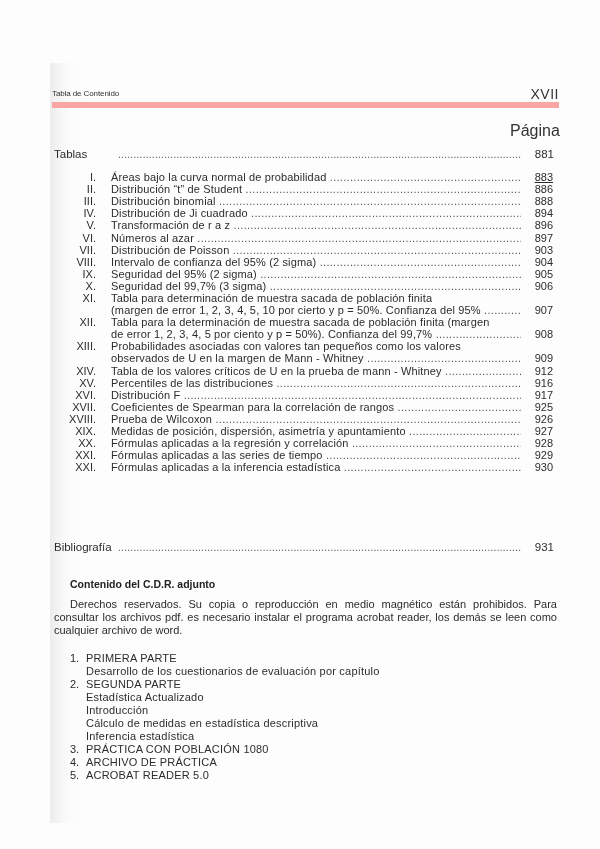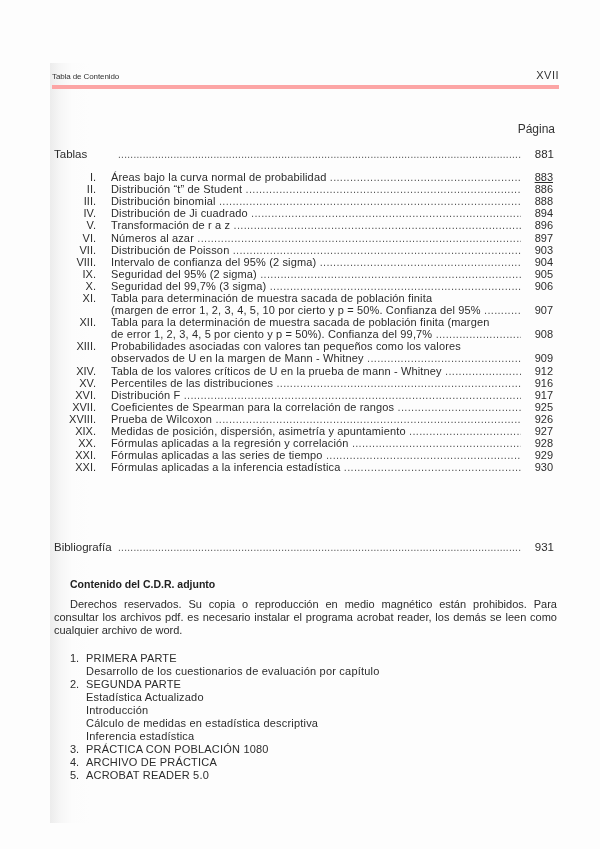--- a/index.html
+++ b/index.html
@@ -19,48 +19,48 @@
       position: absolute;
       left: 50px;
       top: 63px;
       width: 550px;
       height: 760px;
       background: linear-gradient(to right, #ececec 0px, #f6f6f6 10px, #fcfcfc 22px, #fdfdfd 40px);
     }
     .running-head {
       position: absolute;
       left: 52px;
-      top: 69px;
+      top: 86px;
       width: 507px;
       height: 16px;
-      border-bottom: 4px solid #fca5a5;
+      border-bottom: 6px solid #fca5a5;
     }
     .running-head .title {
       position: absolute;
       left: 0;
       top: 3px;
       font-size: 8px;
       letter-spacing: -0.1px;
       color: #333;
     }
     .running-head .folio {
       position: absolute;
       right: 0;
       top: 0;
-      font-size: 11px;
+      font-size: 14px;
       color: #333;
       letter-spacing: 0.5px;
     }
     .col-head {
       position: absolute;
       left: 510px;
       top: 122px;
       width: 45px;
       text-align: right;
-      font-size: 12px;
+      font-size: 16px;
       color: #333;
     }
     .toc-row {
       position: absolute;
       left: 50px;
       width: 510px;
       font-size: 11px;
       line-height: 12px;
       color: #2c2c2c;
     }

